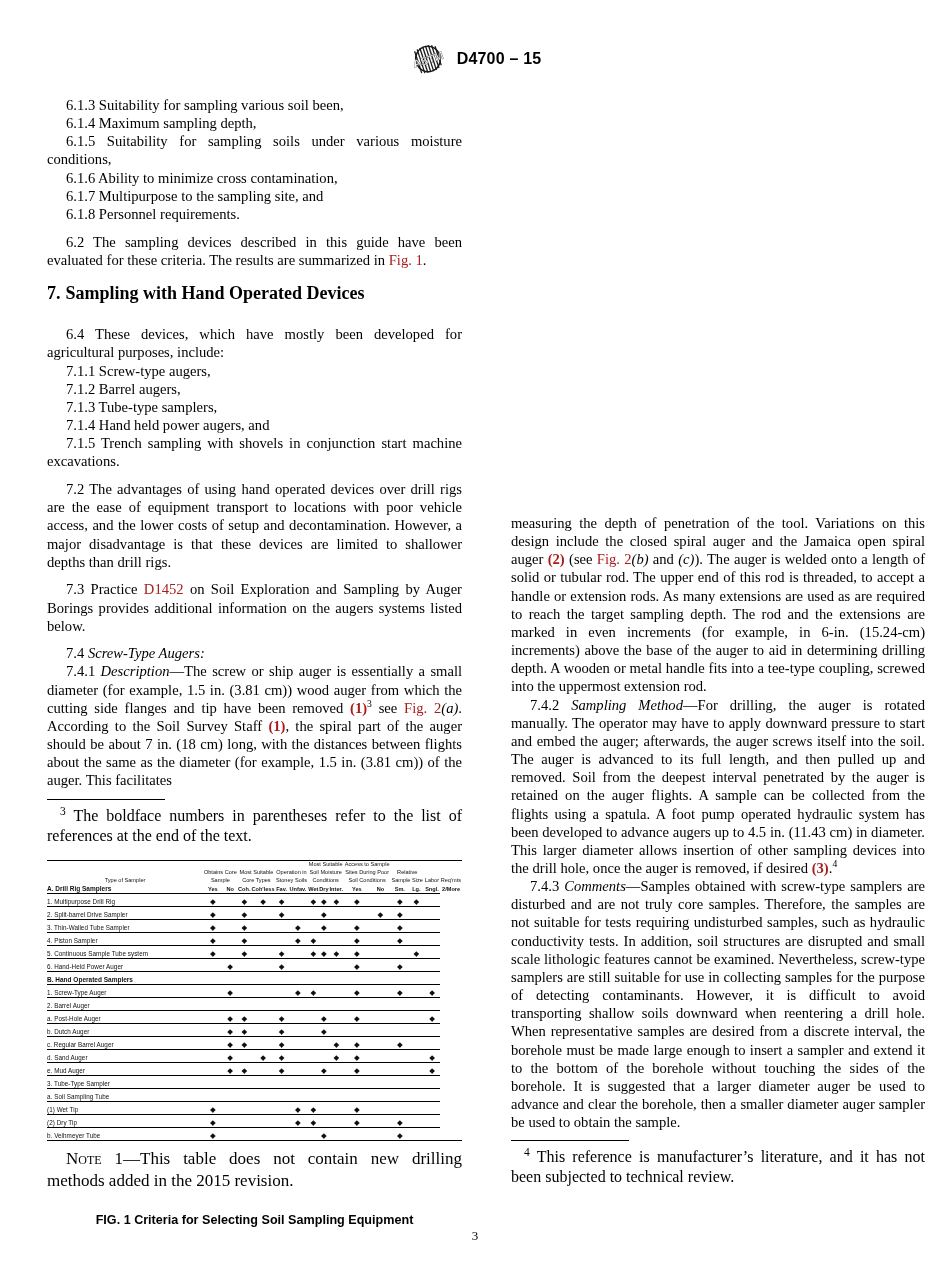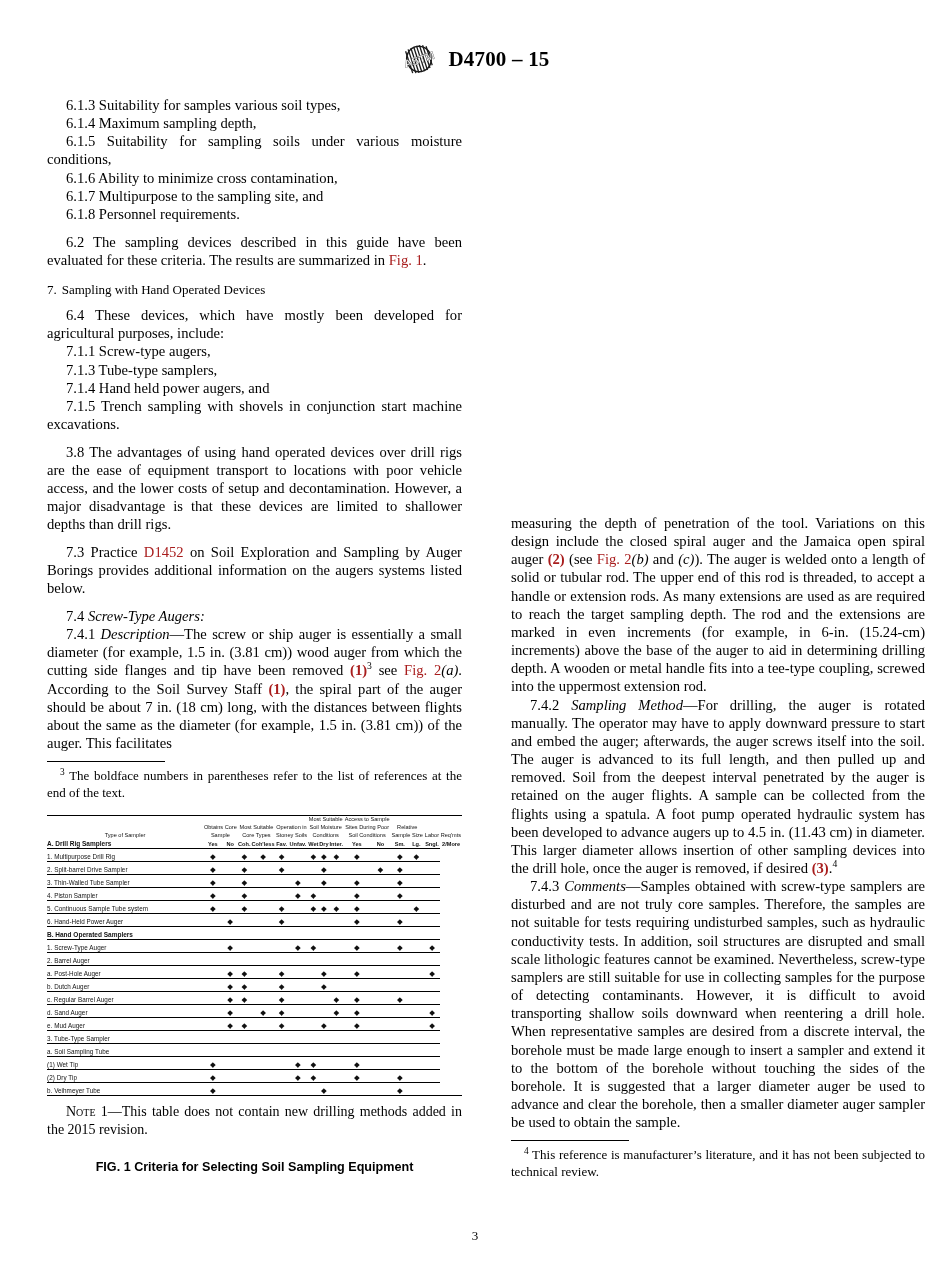--- a/index.html
+++ b/index.html
@@ -15,51 +15,51 @@
   .page { position:relative; width:950px; height:1272px; padding:0; }
 
   
   .masthead {
     display:flex; align-items:center; justify-content:center;
     gap:10px;
     padding-top:44px; padding-bottom:6px;
   }
   .astm-logo { width:38px; height:30px; flex:0 0 auto; }
   .std-desig {
-    font-family:Liberation Serif, serif;
-    font-weight:bold; font-size:21px; letter-spacing:.2px;
+    font-family:Liberation Sans, sans-serif;
+    font-weight:bold; font-size:16px; letter-spacing:.2px;
   }
 
   
   .cols { position:absolute; top:96px; left:0; width:950px; }
   .col {
     position:absolute; top:0;
     font-size:14.6px; line-height:1.245;
     text-align:justify;
     -webkit-hyphens:none; hyphens:none;
   }
   .col-left { left:47px; width:415px; }
   .col-right { left:511px; width:414px; }
 
   p { margin:0; }
   .p-ind { text-indent:19px; }
   .gap { margin-top:9.5px; }
   .sec-head {
-    font-weight:normal; font-size:13px;
-    margin-top:13px; margin-bottom:8px;
+    font-weight:bold; font-size:18px;
+    margin-top:13px; margin-bottom:21px;
   }
   .sec-head .num { margin-right:5px; }
   i, .it { font-style:italic; }
   .lnk { color:#a81c1c;margin-top:10px; }
   .ref { color:#a81c1c; font-weight:bold; }
   sup { font-size:.66em; vertical-align:super; line-height:0; }
 
   
   .fn-rule { width:118px; height:1px; background:#000; margin:9px 0 6px 0; }
-  .footnote { font-size:13px; line-height:1.26; text-align:justify; text-indent:13px; }
+  .footnote { font-size:16px; line-height:1.26; text-align:justify; text-indent:13px; }
   .footnote sup { font-size:.72em; }
 
   
   .fig1 { margin-top:14px; }
   .tbl {
     width:100%;
     border-collapse:collapse;
     font-family:"Liberation Sans", sans-serif;
     font-size:5.6px;
     color:#111;
@@ -80,21 +80,21 @@
   tr.hdrrow > th { border:none; }
   tr.grp > td { border-top:1.6px solid #000; }
   .cellname { font-size:6.3px; text-align:left; padding-left:3px; letter-spacing:.05px; }
   .grpname { font-weight:bold; font-size:6.5px; text-align:left; padding-left:1px; }
   .lvl1 { padding-left:13px; }
   .lvl2 { padding-left:24px; }
   .lvl3 { padding-left:34px; }
   .dia { text-align:center; font-size:7.4px; line-height:1; }
 
   .note {
-    margin-top:7px; font-size:14px; line-height:1.3;
+    margin-top:7px; font-size:17px; line-height:1.3;
     text-indent:19px; text-align:justify;
     font-family:"Liberation Serif", serif;
   }
   .note .sc { font-variant:small-caps; }
   .fig1-cap {
     text-align:center; margin-top:21px;
     font-family:"Liberation Sans", sans-serif;
     font-weight:bold; font-size:12.6px;
   }
 
@@ -126,38 +126,39 @@
         <text x="38" y="39" font-family="Liberation Sans, sans-serif" font-size="22" font-weight="bold" text-anchor="middle" fill="#fff" stroke="#1a1a1a" stroke-width="0.6">ASTM</text>
       </g>
     </svg>
     <span class="std-desig">D4700 – 15</span>
   </div>
 
   <div class="cols">
 
     <div class="col col-left">
 
-      <p class="p-ind">6.1.3  Suitability for samples various soil types,</p>
+      <p class="p-ind">6.1.3  Suitability for sampling various soil been,</p>
       <p class="p-ind">6.1.4  Maximum sampling depth,</p>
       <p class="p-ind">6.1.5  Suitability for sampling soils under various moisture conditions,</p>
       <p class="p-ind">6.1.6  Ability to minimize cross contamination,</p>
       <p class="p-ind">6.1.7  Multipurpose to the sampling site, and</p>
       <p class="p-ind">6.1.8  Personnel requirements.</p>
 
       <p class="p-ind gap"><span>6.2  The sampling devices described in this guide have been evaluated for these criteria. The results are summarized in </span><span class="lnk">Fig. 1</span><span>.</span></p>
 
       <p class="sec-head"><span class="num">7.</span><span>Sampling with Hand Operated Devices</span></p>
 
       <p class="p-ind">6.4  These devices, which have mostly been developed for agricultural purposes, include:</p>
       <p class="p-ind">7.1.1  Screw-type augers,</p>
+      <p class="p-ind">7.1.2  Barrel augers,</p>
       <p class="p-ind">7.1.3  Tube-type samplers,</p>
       <p class="p-ind">7.1.4  Hand held power augers, and</p>
       <p class="p-ind">7.1.5  Trench sampling with shovels in conjunction start machine excavations.</p>
 
-      <p class="p-ind gap">3.8  The advantages of using hand operated devices over drill rigs are the ease of equipment transport to locations with poor vehicle access, and the lower costs of setup and decontamination. However, a major disadvantage is that these devices are limited to shallower depths than drill rigs.</p>
+      <p class="p-ind gap">7.2  The advantages of using hand operated devices over drill rigs are the ease of equipment transport to locations with poor vehicle access, and the lower costs of setup and decontamination. However, a major disadvantage is that these devices are limited to shallower depths than drill rigs.</p>
 
       <p class="p-ind gap"><span>7.3  Practice </span><span class="lnk">D1452</span><span> on Soil Exploration and Sampling by Auger Borings provides additional information on the augers systems listed below.</span></p>
 
       <p class="p-ind gap"><span>7.4  </span><i>Screw-Type Augers:</i></p>
 
       <p class="p-ind"><span>7.4.1  </span><i>Description</i><span>—The screw or ship auger is essentially a small diameter (for example, 1.5 in. (3.81 cm)) wood auger from which the cutting side flanges and tip have been removed </span><span class="ref">(1)</span><sup>3</sup><span> see </span><span class="lnk">Fig. 2</span><i>(a)</i><span>. According to the Soil Survey Staff </span><span class="ref">(1)</span><span>, the spiral part of the auger should be about 7 in. (18 cm) long, with the distances between flights about the same as the diameter (for example, 1.5 in. (3.81 cm)) of the auger. This facilitates</span></p>
 
       <div class="fn-rule"></div>
       <p class="footnote"><sup>3</sup><span> The boldface numbers in parentheses refer to the list of references at the end of the text.</span></p>
 

